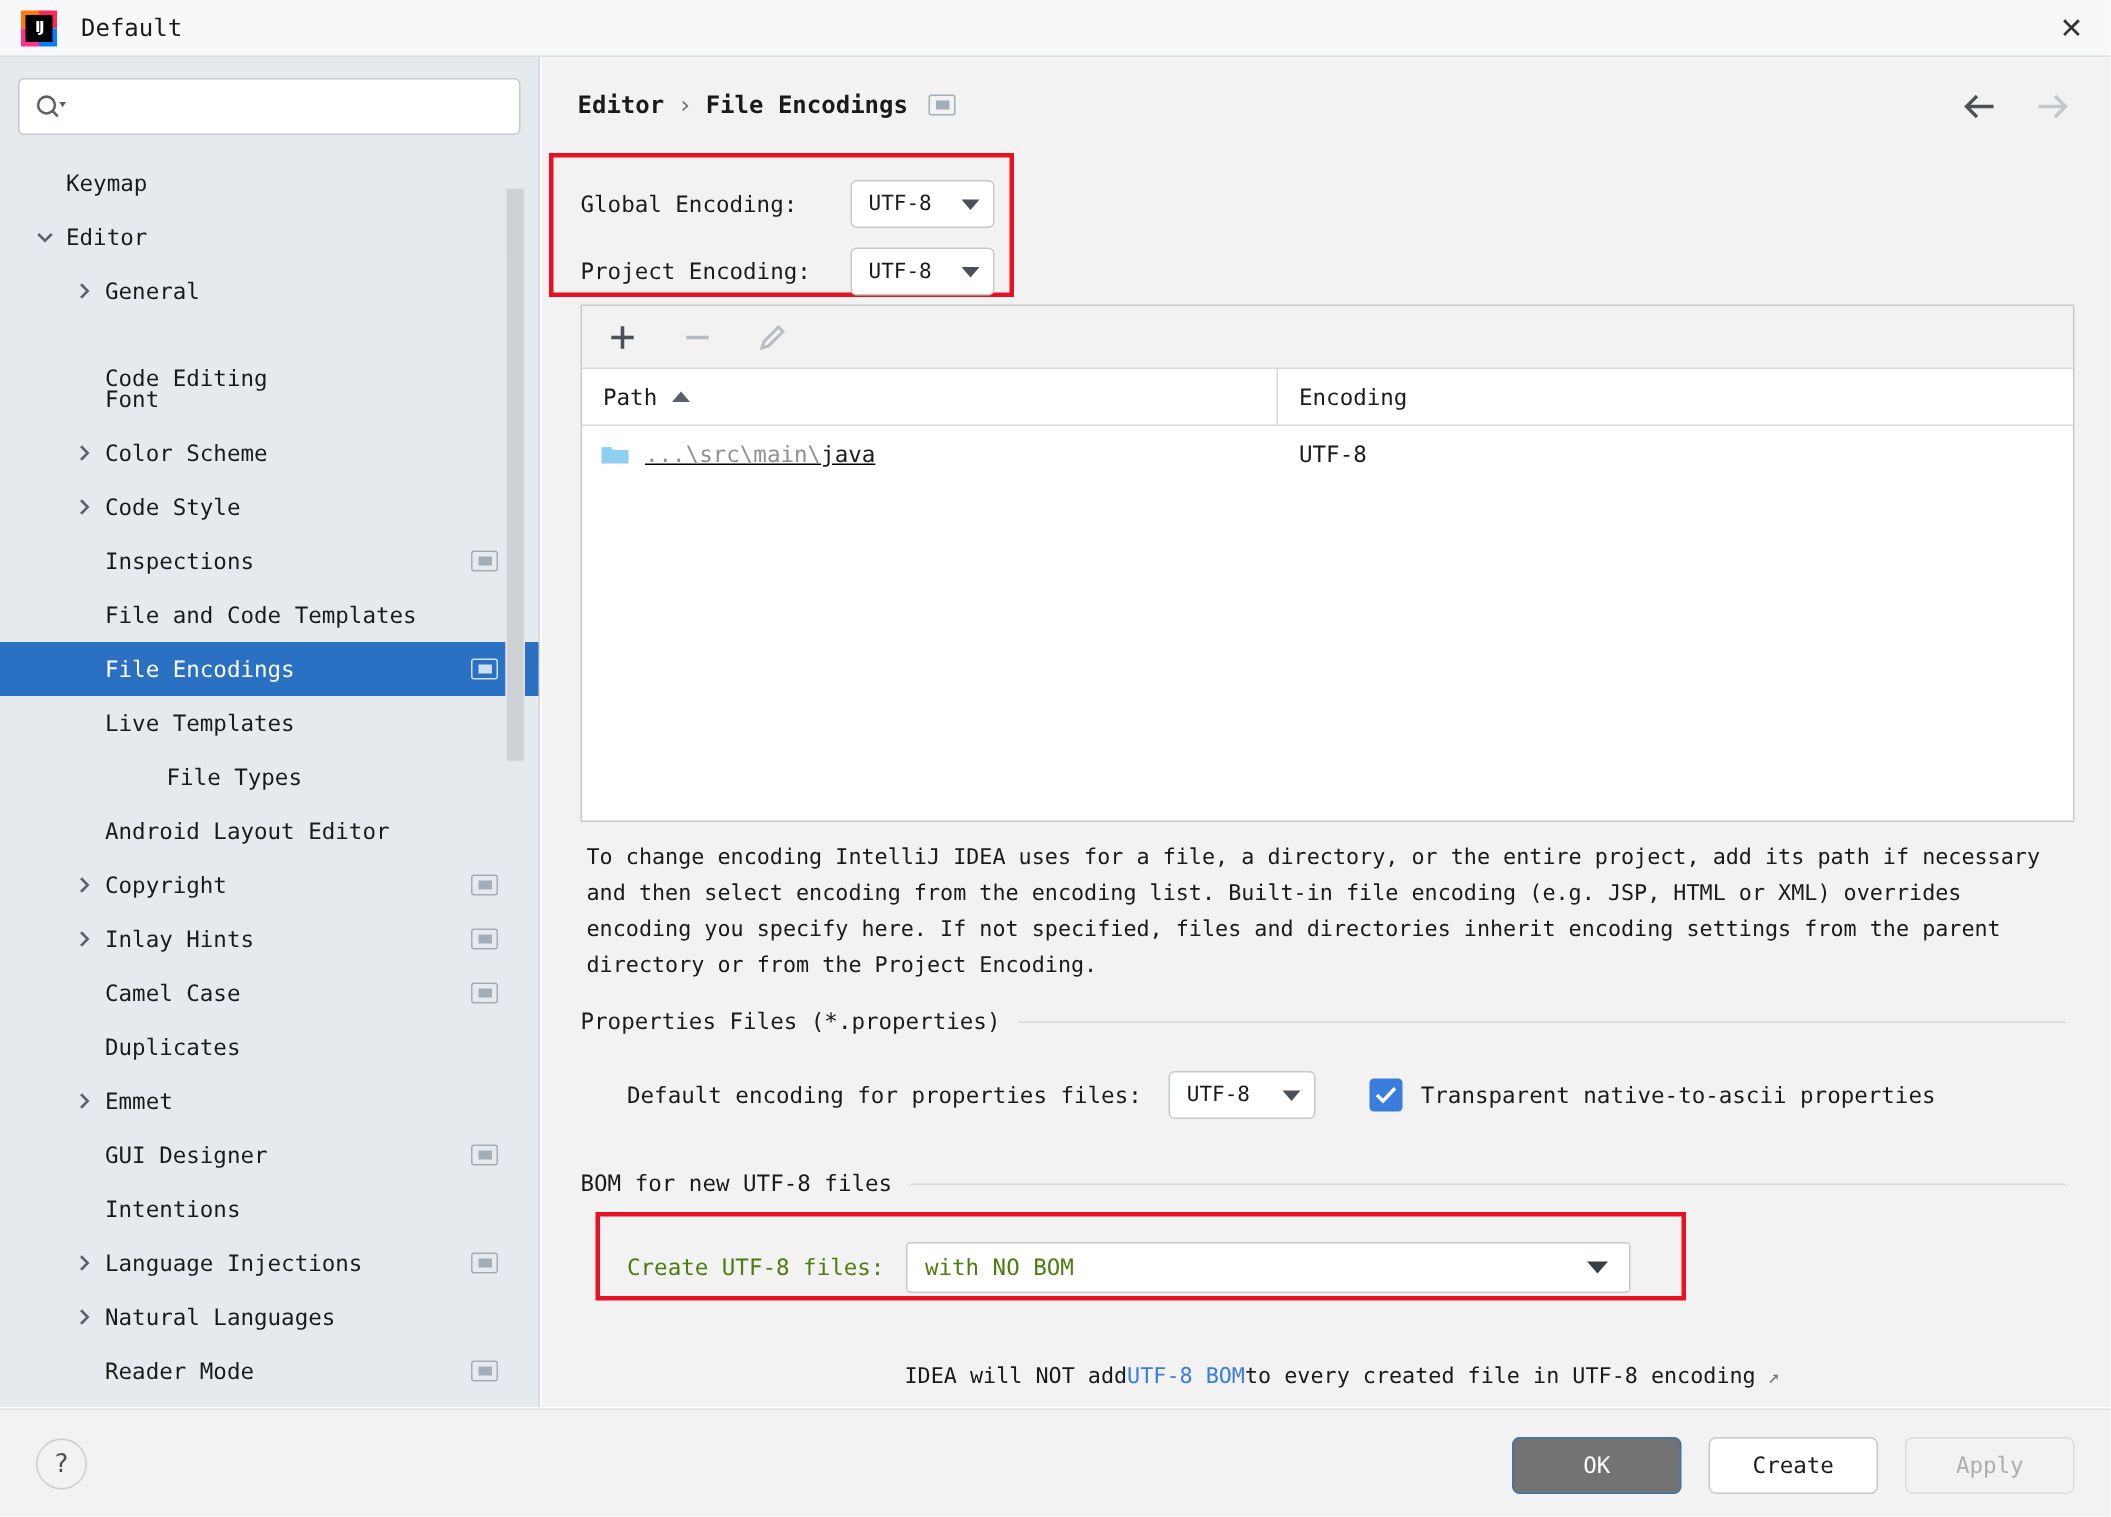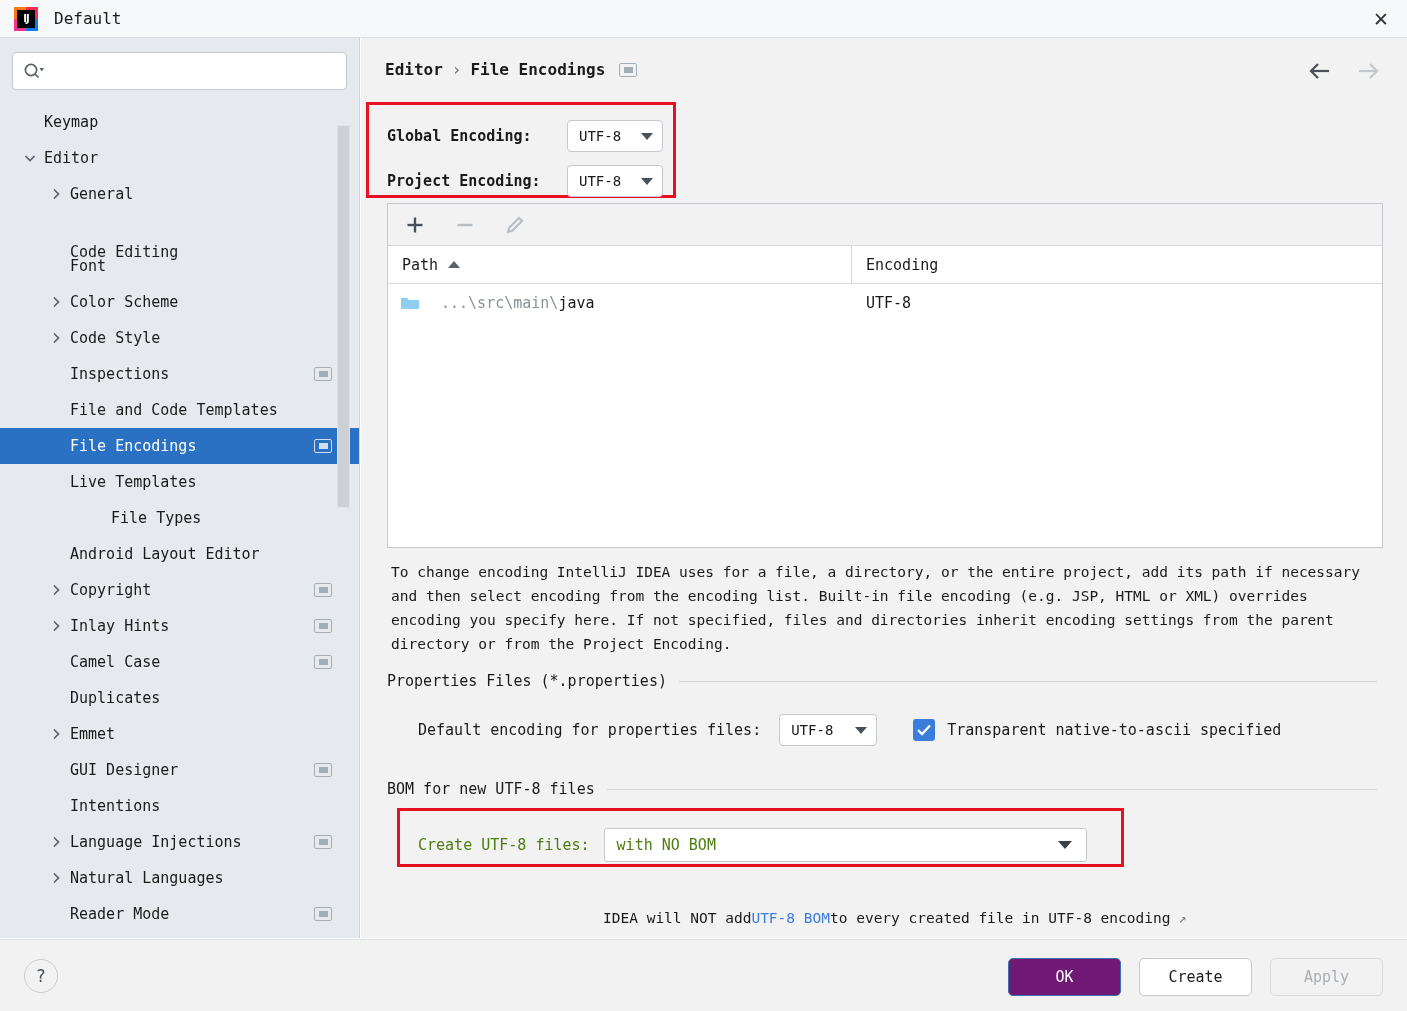--- a/index.html
+++ b/index.html
@@ -117,21 +117,21 @@
   #redbox-encodings { left:5px; top:64px; width:310px; height:96px; }
   #redbox-bom { left:36px; top:770px; width:727px; height:59px; }
 
   .enc-row {
     position:absolute; display:flex; align-items:center;
     font-size:15px; color:#1a1a1a;
     font-family:"DejaVu Sans Mono","Liberation Mono",monospace;
   }
   #enc-global { left:26px; top:82px; }
   #enc-project { left:26px; top:127px; }
-  .enc-label { width:180px;font-weight:bold; }
+  .enc-label { width:180px; }
   .combo-sm {
     width:96px; height:32px; background:#fff; border:1px solid #c4c9cf; border-radius:4px;
     display:flex; align-items:center; justify-content:space-between; padding:0 9px 0 11px;
     font-size:14px; color:#1a1a1a; cursor:pointer;
     font-family:"DejaVu Sans Mono","Liberation Mono",monospace;
   }
   .caret { width:0; height:0; border-left:6px solid transparent; border-right:6px solid transparent; border-top:7px solid #4a5057; }
 
   
   .table-panel {
@@ -148,21 +148,21 @@
     height:38px; display:flex; align-items:center;
     border-bottom:1px solid #d6dade; background:#fff;
     font-size:15px; color:#1a1a1a;
     font-family:"DejaVu Sans Mono","Liberation Mono",monospace;
   }
   .th-path { width:464px; padding-left:14px; display:flex; align-items:center; gap:10px; border-right:1px solid #d6dade; height:100%; }
   .th-enc { padding-left:14px; display:flex; align-items:center; height:100%; }
   .sort-asc { width:0; height:0; border-left:6px solid transparent; border-right:6px solid transparent; border-bottom:7px solid #5a6169; }
   .table-row { height:38px; display:flex; align-items:center; font-size:15px; cursor:pointer;
     font-family:"DejaVu Sans Mono","Liberation Mono",monospace; }
-  .td-path { width:464px; padding-left:12px; display:flex; align-items:center; gap:21px; }
+  .td-path { width:464px; padding-left:12px; display:flex; align-items:center; gap:10px;text-decoration:underline; }
   .folder-icon { width:20px; height:16px; flex:none; }
   .folder-icon svg { display:block; }
   .path-dim { color:#8b9298; }
   .path-strong { color:#1a1a1a; }
   .td-enc { padding-left:14px; color:#1a1a1a; }
 
   .desc {
     position:absolute; left:30px; top:522px; width:990px;
     font-size:14.5px; line-height:24px; color:#1a1a1a;
     font-family:"DejaVu Sans Mono","Liberation Mono",monospace;
@@ -231,21 +231,21 @@
     display:flex; align-items:center; justify-content:center;
     color:#4a5057; font-size:17px; cursor:pointer;
     font-family:"DejaVu Sans","Liberation Sans",sans-serif;
   }
   .footer-btns { position:absolute; right:24px; top:18px; display:flex; gap:18px; }
   .btn {
     height:38px; border-radius:5px; display:flex; align-items:center; justify-content:center;
     font-size:15px; cursor:pointer;
     font-family:"DejaVu Sans Mono","Liberation Mono",monospace;
   }
-  .btn-ok { width:113px; background:#701a75; border:1px solid #3b72ae; color:#fff; }
+  .btn-ok { width:113px; background:#737373; border:1px solid #3b72ae; color:#fff; }
   .btn-cancel { width:113px; background:#fff; border:1px solid #c4c9cf; color:#1a1a1a; }
   .btn-apply { width:113px; background:#f2f2f2; border:1px solid #d8dce0; color:#a9aeb3; cursor:default; }
 </style>
 </head>
 <body>
 
 <div class="window">
 
   <div class="titlebar">
     <div class="ij-logo">
@@ -517,21 +517,21 @@
       <div class="combo-prop">
         <span>UTF-8</span>
         <span class="caret"></span>
       </div>
       <div class="check-wrap">
         <span class="checkbox">
           <svg width="16" height="14" viewBox="0 0 16 14">
             <polyline points="2,7 6,11 14,2.5" fill="none" stroke="#fff" stroke-width="2.3"></polyline>
           </svg>
         </span>
-        <span class="check-label">Transparent native-to-ascii specified</span>
+        <span class="check-label">Transparent native-to-ascii properties</span>
       </div>
     </div>
 
     <div class="group-title" id="grp-bom">
       <span>BOM for new UTF-8 files</span>
       <span class="rule"></span>
     </div>
 
     <div class="redbox" id="redbox-bom"></div>
 

